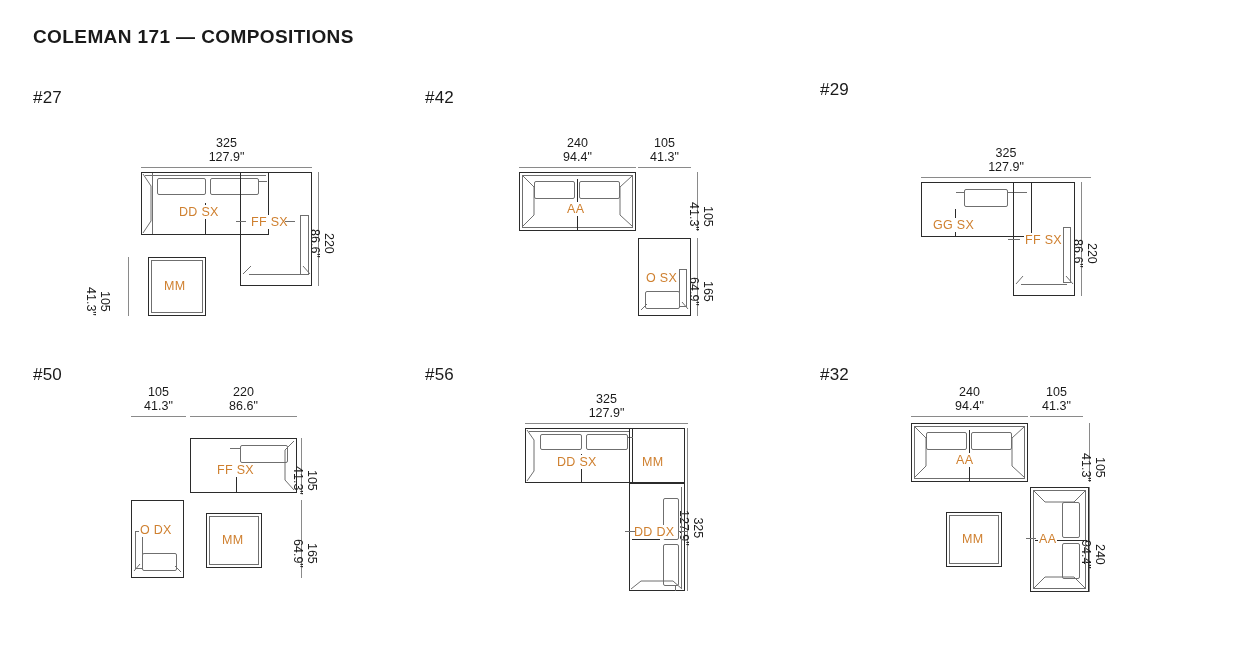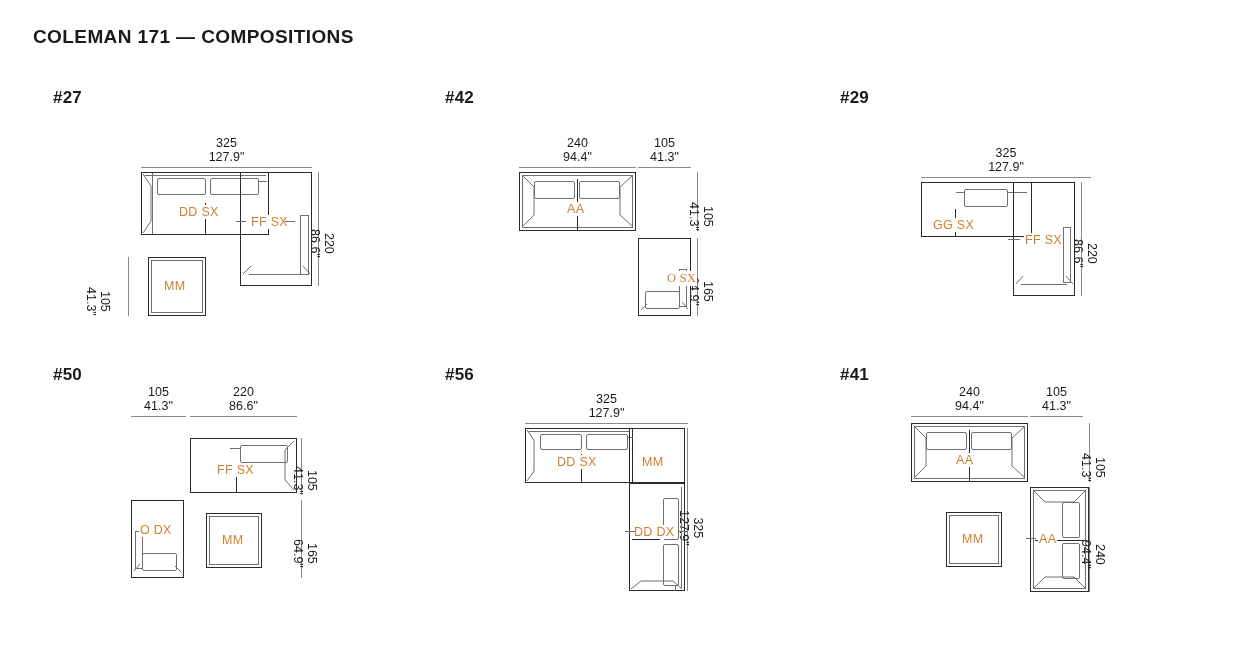--- a/index.html
+++ b/index.html
@@ -7,21 +7,21 @@
     width:1241px;height:651px;background:#ffffff;
     font-family:"Liberation Sans", sans-serif;
     color:#1a1a1a;overflow:hidden;position:relative;
   }
   .page-title{
     position:absolute;left:33px;top:26px;
     font-size:19px;font-weight:bold;letter-spacing:.4px;
   }
   .comp{position:absolute;}
   .comp-label{
-    position:absolute;font-size:17px;font-weight:bold;letter-spacing:.2px;margin-left:20px;
+    position:absolute;font-size:17px;font-weight:normal;letter-spacing:.2px;
   }
   
   .dim-h{position:absolute;text-align:center;}
   .dim-h .txt{font-size:12.5px;line-height:14px;color:#1a1a1a;white-space:nowrap;}
   .dim-h .rule{height:1px;background:#8a8a8a;margin-top:3px;}
   .dim-v{position:absolute;}
   .dim-v .rule{position:absolute;left:0;top:0;width:1px;background:#8a8a8a;}
   .dim-v .txt{
     position:absolute;left:4px;top:50%;
     transform:translateY(-50%) rotate(90deg);
@@ -150,25 +150,25 @@
   <div class="code" style="left:566px;top:202px;">AA</div>
 
   <div class="piece" style="left:638px;top:238px;width:53px;height:78px;">
     <div class="inner" style="right:3px;top:30px;width:8px;height:38px;"></div>
     <div class="cush" style="left:6px;bottom:6px;width:35px;height:18px;"></div>
     <svg width="51" height="76" style="position:absolute;left:0;top:0">
       <line x1="2" y1="71" x2="8" y2="65" stroke="#6f6f6f" stroke-width="1"></line>
       <line x1="43" y1="63" x2="49" y2="70" stroke="#6f6f6f" stroke-width="1"></line>
     </svg>
   </div>
-  <div class="code" style="left:666px;top:271px;font-family:Liberation Serif, serif;">O SX</div>
-</div>
-
-<div class="comp">
-  <div class="comp-label" style="left:820px;top:88px;">#29</div>
+  <div class="code" style="left:645px;top:271px;">O SX</div>
+</div>
+
+<div class="comp">
+  <div class="comp-label" style="left:820px;top:80px;">#29</div>
 
   <div class="dim-h" style="left:921px;top:146px;width:170px;">
     <div class="txt">325</div>
     <div class="txt">127.9"</div>
     <div class="rule"></div>
   </div>
   <div class="dim-v" style="left:1081px;top:182px;height:114px;">
     <div class="rule" style="height:114px;"></div>
     <div class="txt">
       <span>220</span>
@@ -298,21 +298,21 @@
       <line x1="11" y1="97" x2="43" y2="97" stroke="#6f6f6f" stroke-width="1"></line>
       <line x1="43" y1="97" x2="52" y2="105" stroke="#6f6f6f" stroke-width="1"></line>
     </svg>
   </div>
   <div class="code" style="left:633px;top:525px;">DD DX</div>
   <div class="thinline" style="left:625px;top:531px;width:10px;height:1px;"></div>
   <div class="thinline" style="left:678px;top:531px;width:10px;height:1px;"></div>
 </div>
 
 <div class="comp">
-  <div class="comp-label" style="left:820px;top:365px;">#41</div>
+  <div class="comp-label" style="left:820px;top:365px;">#32</div>
 
   <div class="dim-h" style="left:911px;top:385px;width:117px;">
     <div class="txt">240</div>
     <div class="txt">94.4"</div>
     <div class="rule"></div>
   </div>
   <div class="dim-h" style="left:1030px;top:385px;width:53px;">
     <div class="txt">105</div>
     <div class="txt">41.3"</div>
     <div class="rule"></div>

